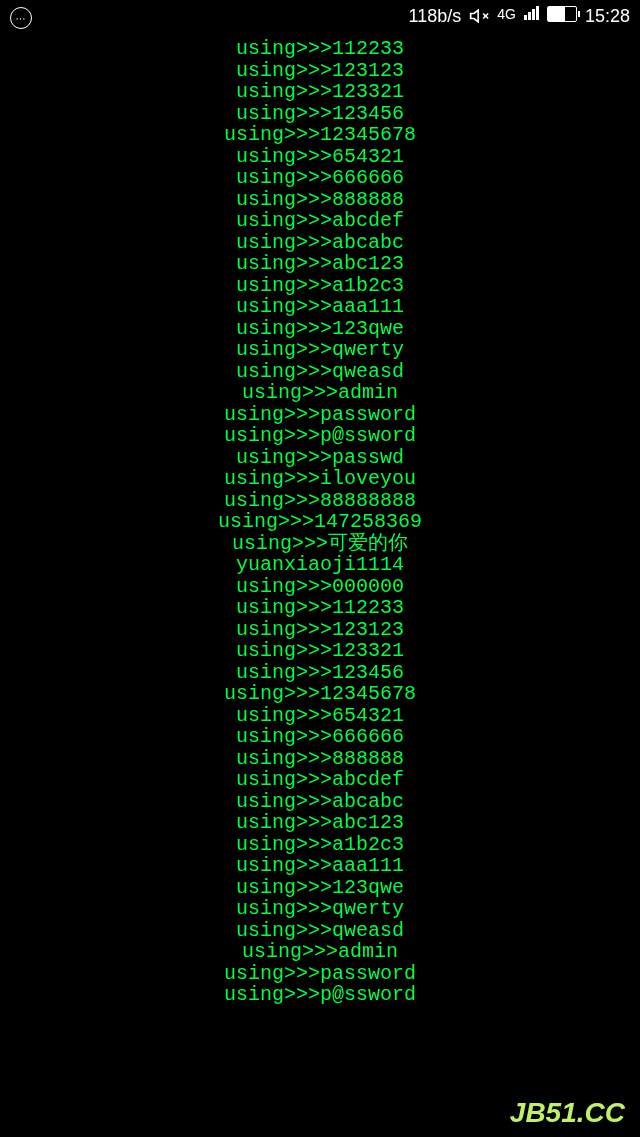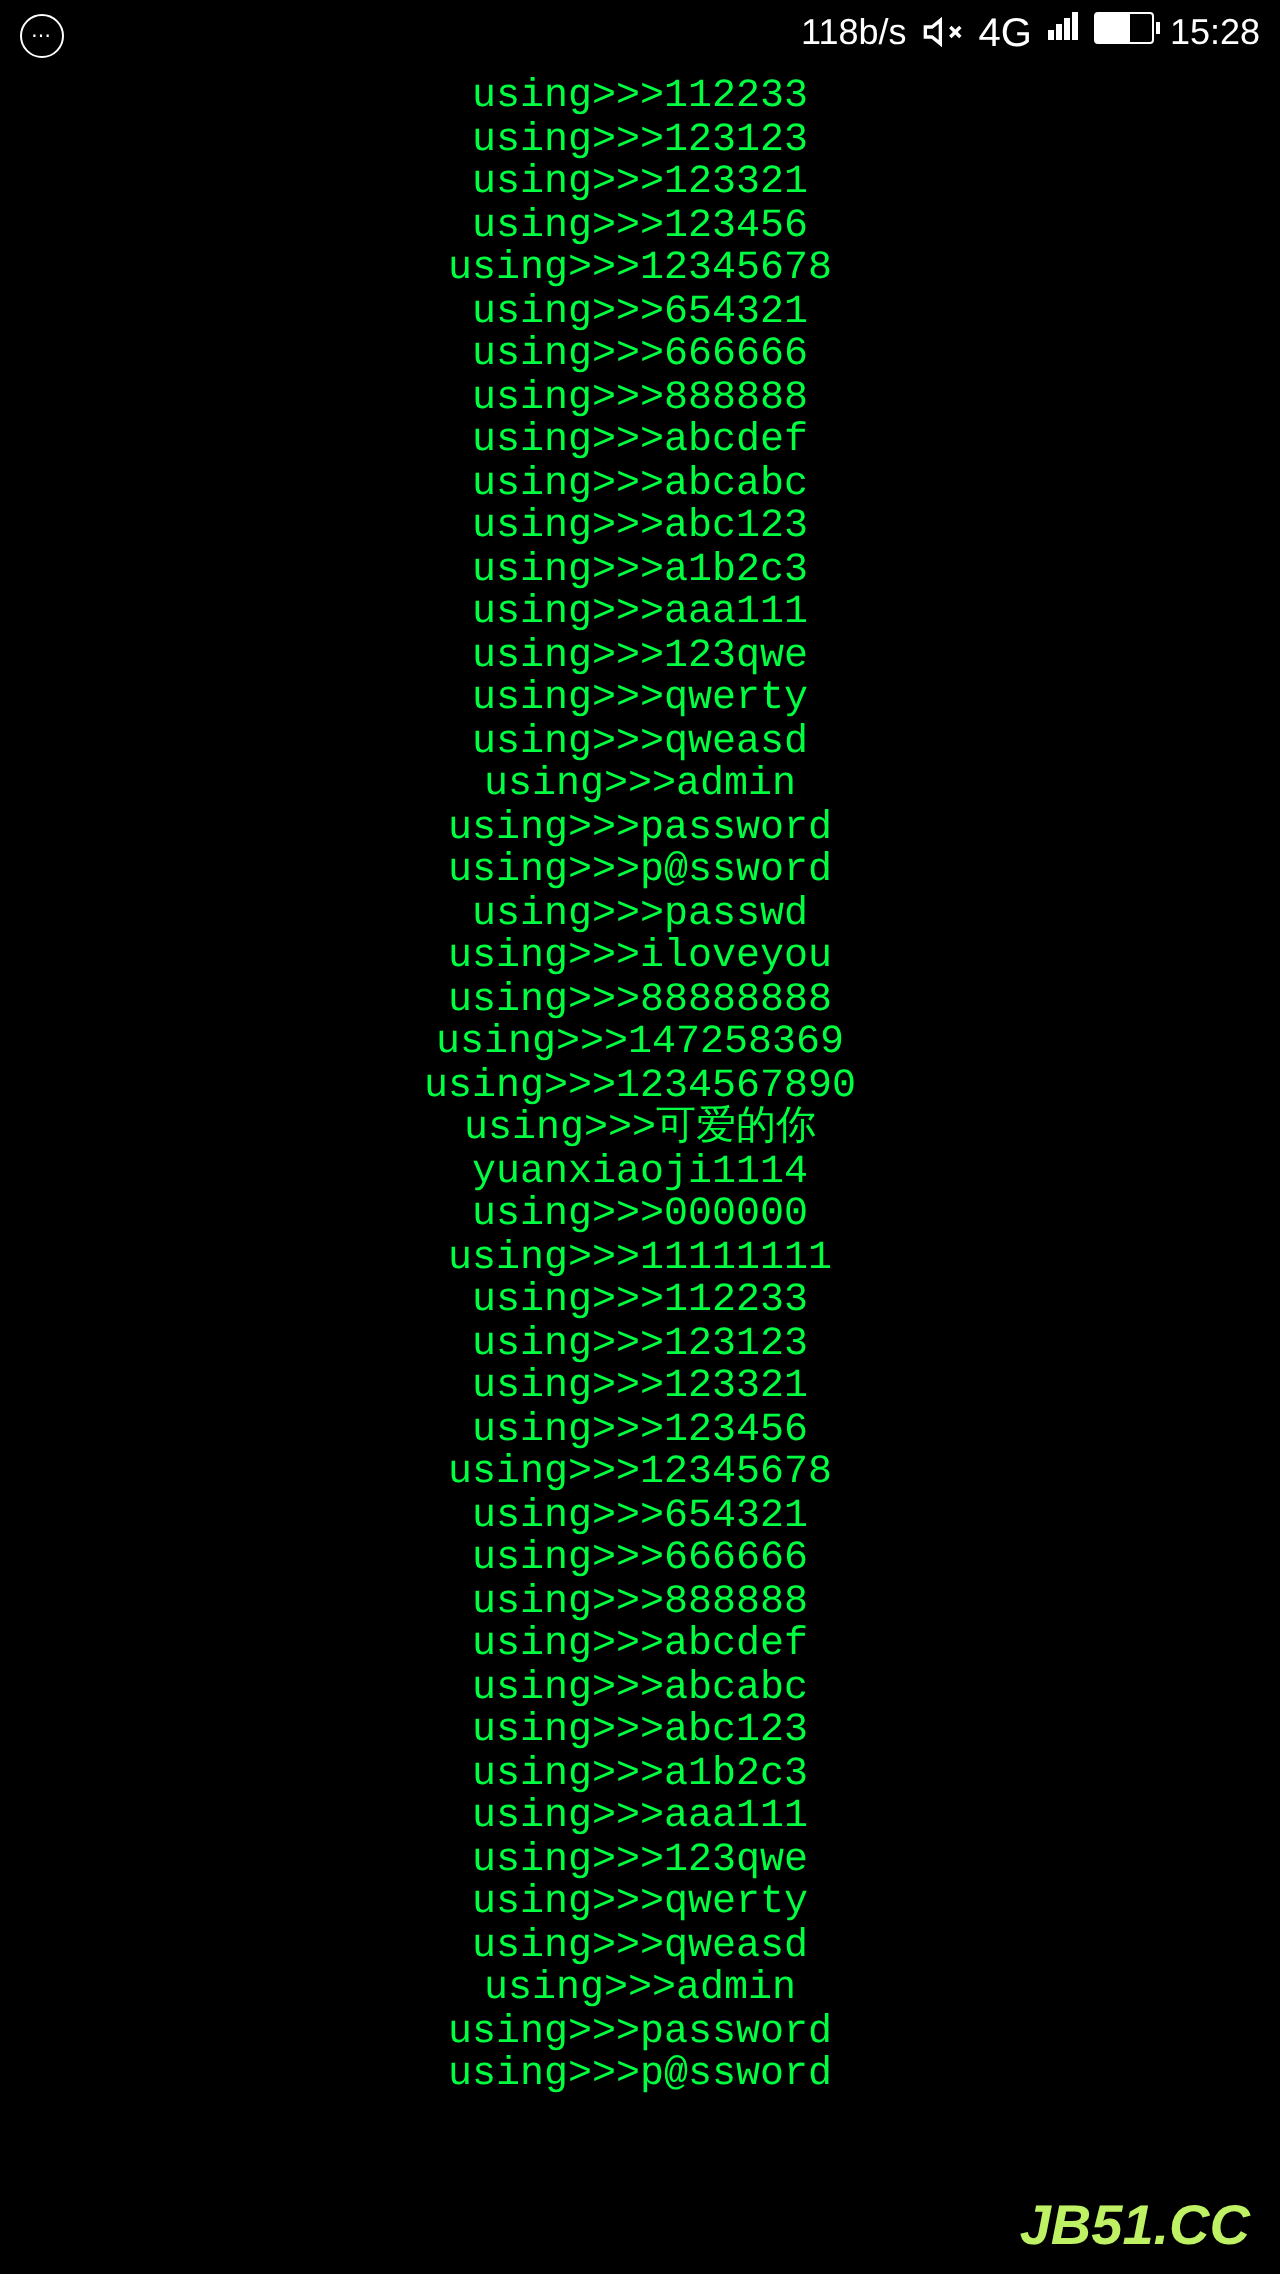--- a/index.html
+++ b/index.html
@@ -44,21 +44,21 @@
       align-items: center;
       justify-content: center;
       font-size: 10px;
       letter-spacing: 1px;
     }
     .mute-icon svg {
       width: 20px;
       height: 20px;
     }
     .signal-text {
-      font-size: 20px;
+      font-size: 14px;
     }
     .signal-bars {
       display: inline-flex;
       align-items: flex-end;
       gap: 1px;
       height: 14px;
     }
     .signal-bars span {
       width: 3px;
       background: #fff;
@@ -158,25 +158,23 @@
     <div class="terminal-line">using&gt;&gt;&gt;123qwe</div>
     <div class="terminal-line">using&gt;&gt;&gt;qwerty</div>
     <div class="terminal-line">using&gt;&gt;&gt;qweasd</div>
     <div class="terminal-line">using&gt;&gt;&gt;admin</div>
     <div class="terminal-line">using&gt;&gt;&gt;password</div>
     <div class="terminal-line">using&gt;&gt;&gt;p@ssword</div>
     <div class="terminal-line">using&gt;&gt;&gt;passwd</div>
     <div class="terminal-line">using&gt;&gt;&gt;iloveyou</div>
     <div class="terminal-line">using&gt;&gt;&gt;88888888</div>
     <div class="terminal-line">using&gt;&gt;&gt;147258369</div>
-    <div class="terminal-line">using&gt;&gt;&gt;1234567890</div>
     <div class="terminal-line">using&gt;&gt;&gt;可爱的你</div>
     <div class="terminal-line">yuanxiaoji1114</div>
     <div class="terminal-line">using&gt;&gt;&gt;000000</div>
-    <div class="terminal-line">using&gt;&gt;&gt;11111111</div>
     <div class="terminal-line">using&gt;&gt;&gt;112233</div>
     <div class="terminal-line">using&gt;&gt;&gt;123123</div>
     <div class="terminal-line">using&gt;&gt;&gt;123321</div>
     <div class="terminal-line">using&gt;&gt;&gt;123456</div>
     <div class="terminal-line">using&gt;&gt;&gt;12345678</div>
     <div class="terminal-line">using&gt;&gt;&gt;654321</div>
     <div class="terminal-line">using&gt;&gt;&gt;666666</div>
     <div class="terminal-line">using&gt;&gt;&gt;888888</div>
     <div class="terminal-line">using&gt;&gt;&gt;abcdef</div>
     <div class="terminal-line">using&gt;&gt;&gt;abcabc</div>

